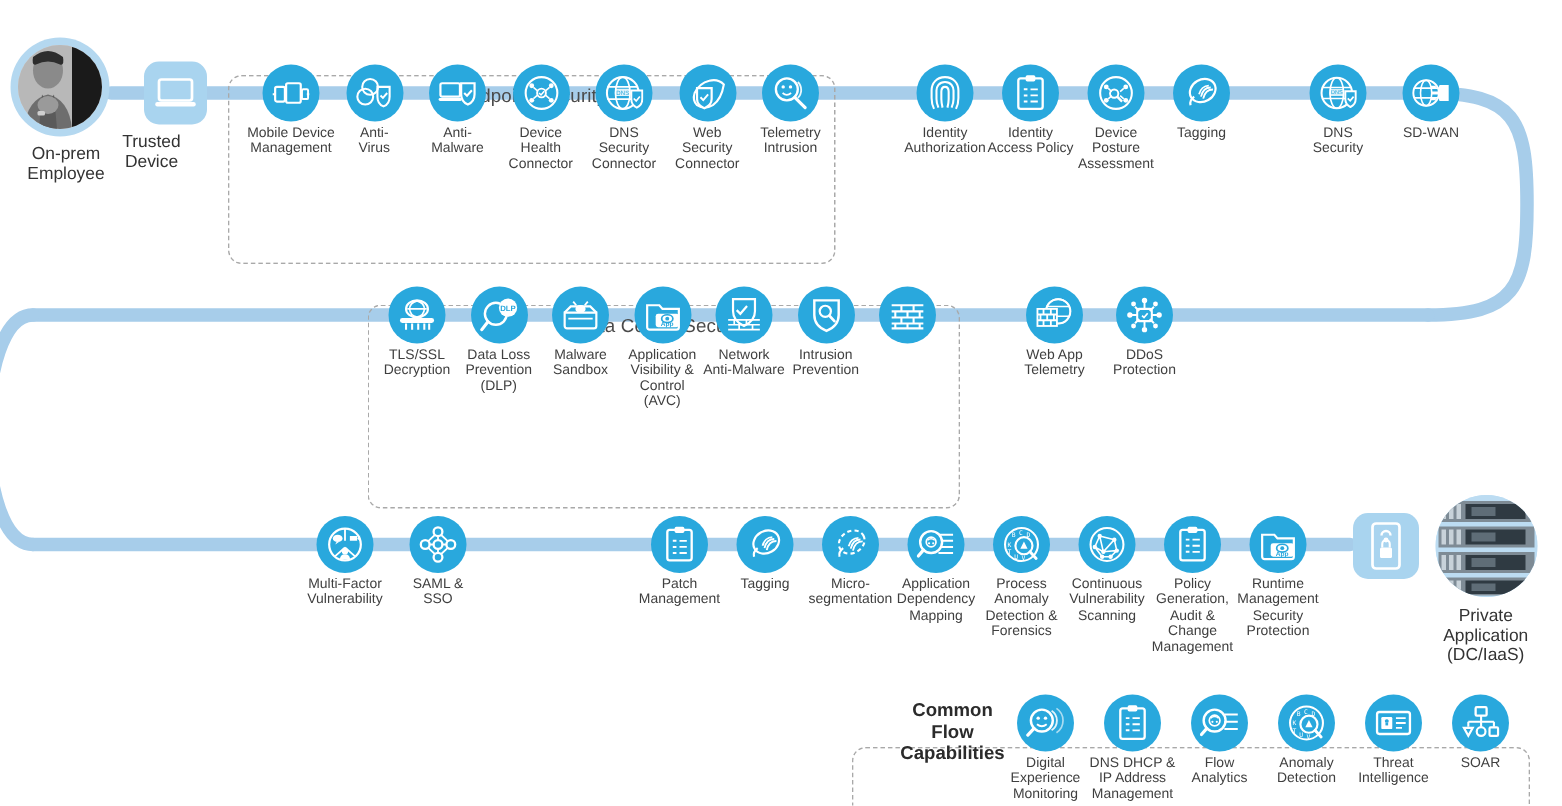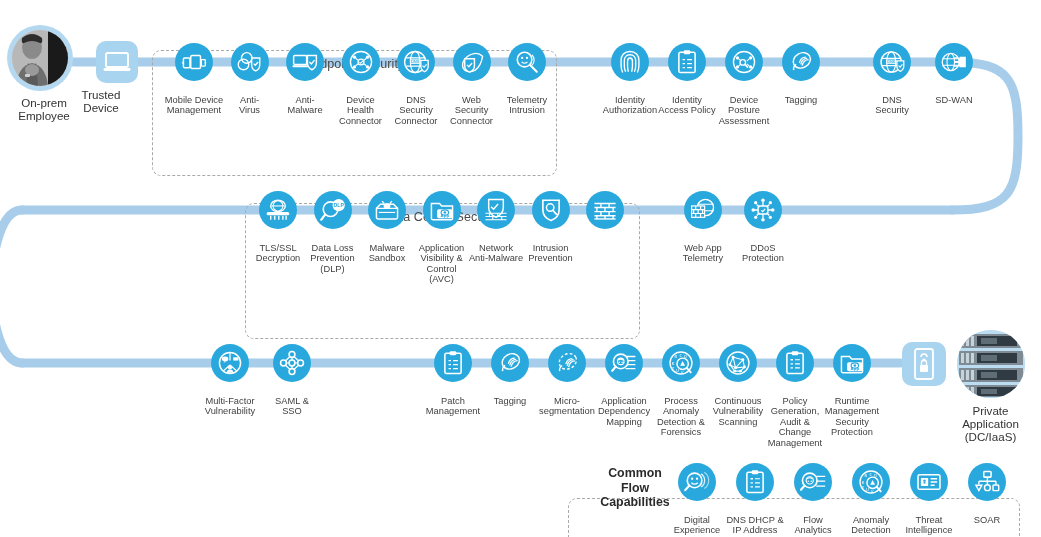--- a/index.html
+++ b/index.html
@@ -53,21 +53,20 @@
   .node-label{
     position:absolute;
     top:21px;
     left:-55px;
     width:110px;
     text-align:center;
     font-size:9.3px;
     line-height:10.4px;
     color:#3f3f3f;
     white-space:pre-line;
-    margin-top:12px;
   }
 
   
   .photo-ring{
     position:absolute;left:8px;top:8px;
     width:66px;height:66px;border-radius:50%;
     background:#b4d8f0;
     display:flex;align-items:center;justify-content:center;
   }
   .photo-inner{

